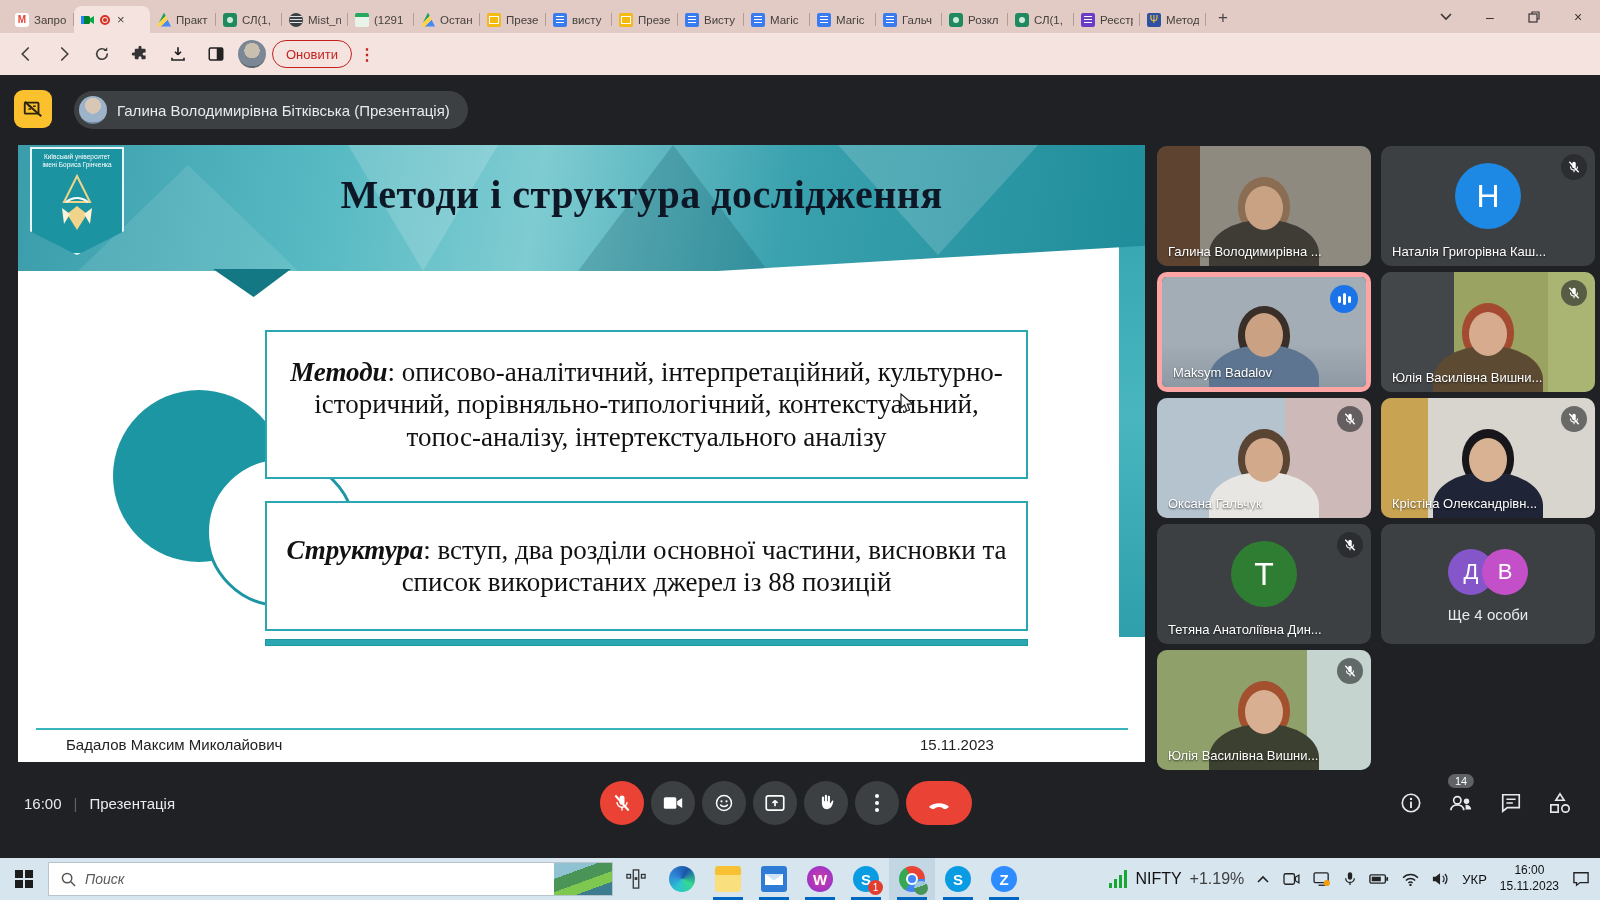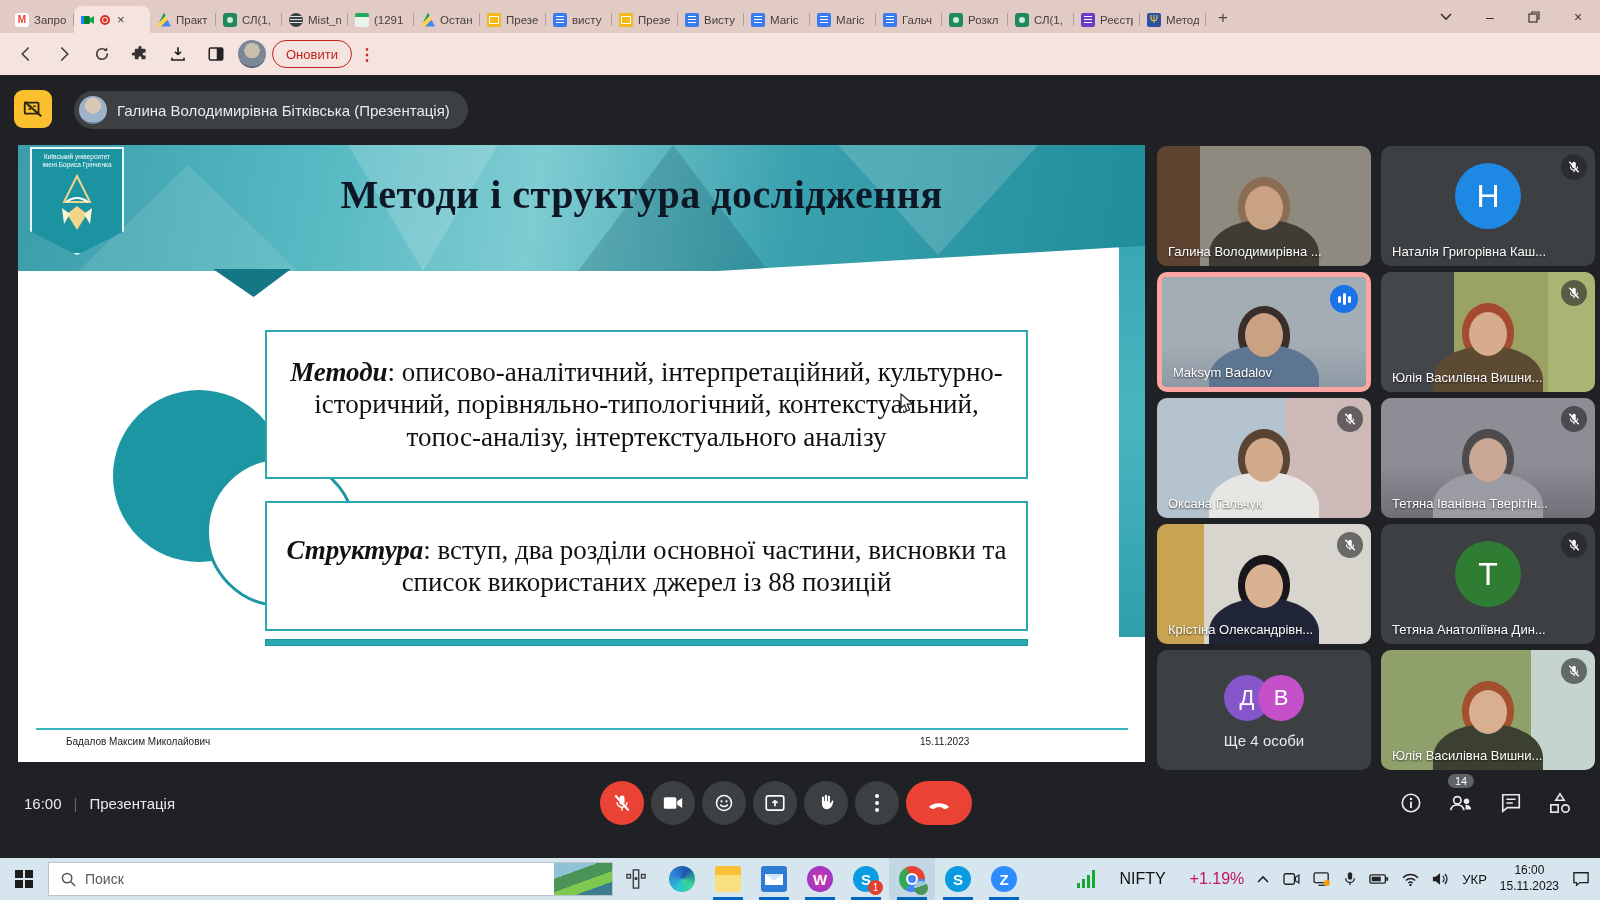--- a/index.html
+++ b/index.html
@@ -112,21 +112,21 @@
   .slbox { position:absolute; left:247px; width:763px; background:#fff;
     border:2px solid #2aa7b0; font-family:"Liberation Serif", serif; font-size:27px;
     color:#111; text-align:center; line-height:1.2; display:flex; align-items:center;
     justify-content:center; padding:6px 14px; }
   #box1 { top:185px; height:149px; }
   #box2 { top:356px; height:130px; }
   .bl { font-weight:bold; font-style:italic; }
   #tealstrip { position:absolute; left:247px; top:494px; width:763px; height:7px;
     background:#2aa7b0; border:1px solid #1b96a2; }
   #footline { position:absolute; left:18px; top:583px; width:1092px; height:2px; background:#39b3bc; }
-  .slfoot { position:absolute; top:591px; font-size:10px; color:#222; }
+  .slfoot { position:absolute; top:591px; font-size:15px; color:#222; }
   #footauthor { left:48px; }
   #footdate { left:902px; }
   #cursor { position:absolute; left:882px; top:248px; }
 
   
   #tiles { position:absolute; left:1157px; top:146px; width:438px;
     display:grid; grid-template-columns:214px 214px; grid-auto-rows:120px; gap:6px 10px; }
   .tile { position:relative; background:#3c4043; border-radius:10px; overflow:hidden; }
   .tile.speaking { border:5px solid #fca5a5; }
   .vid { position:absolute; inset:0; }
@@ -179,21 +179,21 @@
   #pcount { position:absolute; left:50%; top:-18px; transform:translateX(-50%);
     background:#5f6368; color:#fff; font-size:11px; border-radius:9px; padding:1px 7px; }
 
   
   #taskbar { position:absolute; left:0; top:858px; width:1600px; height:42px;
     background:#d7e5ef; display:flex; align-items:stretch; }
   #startbtn { width:48px; display:flex; align-items:center; justify-content:center; }
   .winlogo { display:grid; grid-template-columns:8px 8px; grid-template-rows:8px 8px; gap:1.5px; }
   .winlogo i { background:#1c1c1c; }
   #searchbox { width:565px; background:#fff; border:1px solid #b9c4cc; margin:4px 0;
-    display:flex; align-items:center; gap:9px; padding:0 0 0 12px; position:relative; overflow:hidden; }
+    display:flex; align-items:center; gap:9px; padding:0 0 0 12px; position:relative; overflow:hidden;font-style:italic; }
   #searchbox .stext { color:#5a5a5a; font-size:14px; flex:1; }
   #searchearth { width:58px; align-self:stretch;
     background:linear-gradient(160deg,#8fc3d4 0 30%,#4b9457 30% 55%,#7ec850 55% 75%,#3c7d8f 75%); }
   .tbtn { width:46px; display:flex; align-items:center; justify-content:center; position:relative; }
   .tbtn.open::after { content:""; position:absolute; left:8px; right:8px; bottom:0; height:3px;
     background:#0067c0; }
   .tbtn.activeapp { background:#c3d6e4; }
   .appic { width:26px; height:26px; border-radius:50%; position:relative;
     display:flex; align-items:center; justify-content:center; color:#fff; font-weight:bold; font-size:15px; }
   .a-edge { background:conic-gradient(from 210deg,#2bc3d2,#2f82d6,#1b54a8,#35d890,#2bc3d2); }
@@ -210,22 +210,22 @@
     display:flex; align-items:center; justify-content:center; }
   .a-chrome { background:conic-gradient(from -30deg,#ea4335 0 120deg,#4285f4 120deg 240deg,#34a853 240deg 360deg); }
   .a-chrome::before { content:""; position:absolute; width:12px; height:12px; border-radius:50%;
     background:#fff; }
   .a-chrome::after { content:""; position:absolute; width:8px; height:8px; border-radius:50%;
     background:#4286f5; }
   .a-chrome .globepic { position:absolute; right:-3px; bottom:-3px; width:14px; height:14px;
     border-radius:50%; background:linear-gradient(160deg,#9ec9d8 0 40%,#4b9457 40%); z-index:2; }
   .a-zoom { background:#2d8cff; }
   #tray { margin-left:auto; display:flex; align-items:center; gap:13px; padding-right:10px; }
-  #nifty { display:flex; align-items:flex-start; gap:24px; font-size:16px; }
-  #nifty .nm { color:#111; } #nifty .chg { color:#be185d; }
+  #nifty { display:flex; align-items:flex-start; gap:8px; font-size:16px; }
+  #nifty .nm { color:#111; } #nifty .chg { color:#404040; }
   .chartbars { display:flex; align-items:flex-end; gap:1.5px; height:18px; }
   .chartbars i { width:3.5px; background:#17a832; display:block; }
   .trayic { color:#222; }
   #lang { font-size:13px; color:#111; }
   #clock { text-align:center; font-size:12px; color:#111; line-height:1.3; }
 </style>
 </head>
 <body>
 
 <div id="tabstrip">
@@ -468,34 +468,20 @@
     <span class="muteic">
       <svg width="14" height="14" viewBox="0 0 24 24">
           <rect x="9" y="3" width="6" height="11" rx="3" fill="#fff"></rect>
           <path d="M6 11a6 6 0 0 0 12 0" stroke="#fff" stroke-width="1.8" fill="none"></path>
           <line x1="12" y1="17" x2="12" y2="21" stroke="#fff" stroke-width="1.8"></line>
           <line x1="4" y1="3" x2="20" y2="21" stroke="#fff" stroke-width="2.4"></line>
         </svg>
     </span>
   </div>
   <div class="tile">
-    <div class="vid v-tetiana sil" style="--hair:#4e4a4c;--shirt:#9b9ba3;">
-        <span class="face" style="--skin:#c8a795"></span>
-      </div>
-    <span class="pname">Тетяна Іванівна Тверітін...</span>
-    <span class="muteic">
-      <svg width="14" height="14" viewBox="0 0 24 24">
-          <rect x="9" y="3" width="6" height="11" rx="3" fill="#fff"></rect>
-          <path d="M6 11a6 6 0 0 0 12 0" stroke="#fff" stroke-width="1.8" fill="none"></path>
-          <line x1="12" y1="17" x2="12" y2="21" stroke="#fff" stroke-width="1.8"></line>
-          <line x1="4" y1="3" x2="20" y2="21" stroke="#fff" stroke-width="2.4"></line>
-        </svg>
-    </span>
-  </div>
-  <div class="tile">
     <div class="vid v-kristina sil" style="--hair:#17161a;--shirt:#1f2437;">
         <span class="face" style="--skin:#d9b193"></span>
       </div>
     <span class="pname">Крістіна Олександрівн...</span>
     <span class="muteic">
       <svg width="14" height="14" viewBox="0 0 24 24">
           <rect x="9" y="3" width="6" height="11" rx="3" fill="#fff"></rect>
           <path d="M6 11a6 6 0 0 0 12 0" stroke="#fff" stroke-width="1.8" fill="none"></path>
           <line x1="12" y1="17" x2="12" y2="21" stroke="#fff" stroke-width="1.8"></line>
           <line x1="4" y1="3" x2="20" y2="21" stroke="#fff" stroke-width="2.4"></line>

